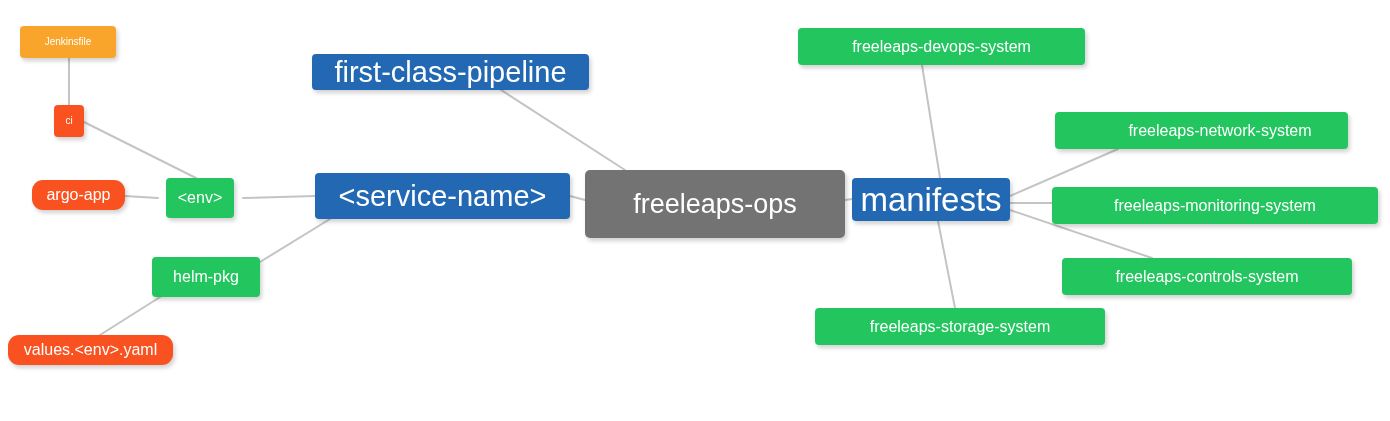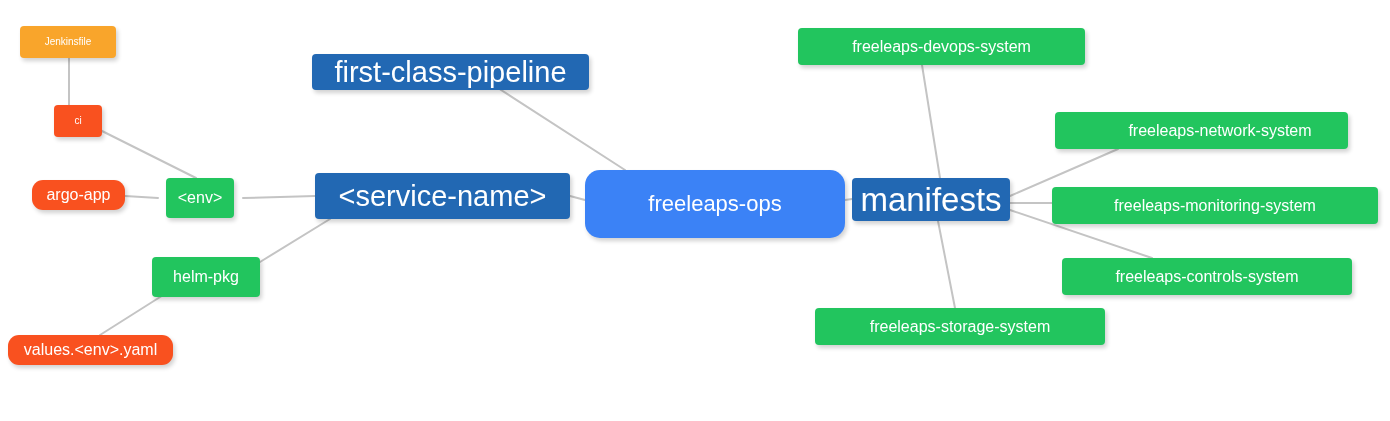--- a/index.html
+++ b/index.html
@@ -33,23 +33,23 @@
     box-sizing: border-box;
     color: #ffffff;
     white-space: nowrap;
     border-radius: 4px;
     box-shadow: 2px 3px 4px rgba(0,0,0,0.18);
     line-height: 1;
     padding: 0 10px;
     z-index: 2;
   }
   .node-root {
-    background: #3b82f6;
-    border-radius: 15px;
-    font-size: 22px;
+    background: #737373;
+    border-radius: 5px;
+    font-size: 27px;
   }
   .node-blue   { background: #2268b3; }
   .node-green  { background: #22c55e; }
   .node-orange { background: #f9a52b; }
   .node-red    { background: #f9511f; }
 
   .size-xl  { font-size: 29px; }
   .size-lg  { font-size: 33px; }
   .size-md  { font-size: 16px; }
   .size-sm  { font-size: 16px; border-radius: 11px; }
@@ -76,21 +76,21 @@
       <line x1="938" y1="221" x2="955" y2="308" stroke="#c4c4c4" stroke-width="2" stroke-linecap="round"></line>
     </svg>
   <div id="node-layer">
       <div class="node node-root" style="left: 585px; top: 170px; width: 260px; height: 68px;">freeleaps-ops</div>
       <div class="node node-blue size-xl" style="left: 312px; top: 38px; width: 277px; height: 36px; margin-top: 16px;">first-class-pipeline</div>
       <div class="node node-blue size-xl" style="left: 315px; top: 173px; width: 255px; height: 46px;">&lt;service-name&gt;</div>
       <div class="node node-blue size-lg" style="left: 852px; top: 178px; width: 158px; height: 43px;">manifests</div>
       <div class="node node-green size-md" style="left: 166px; top: 178px; width: 68px; height: 40px;">&lt;env&gt;</div>
       <div class="node node-green size-md" style="left: 152px; top: 257px; width: 108px; height: 40px;">helm-pkg</div>
       <div class="node node-orange size-xs" style="left: 20px; top: 26px; width: 96px; height: 32px;">Jenkinsfile</div>
-      <div class="node node-red size-xs" style="left: 54px; top: 105px; width: 48px; height: 32px;">ci</div>
+      <div class="node node-red size-xs" style="left: 54px; top: 105px; width: 30px; height: 32px;">ci</div>
       <div class="node node-red size-sm" style="left: 32px; top: 180px; width: 93px; height: 30px;">argo-app</div>
       <div class="node node-red size-sm" style="left: 8px; top: 335px; width: 165px; height: 30px;">values.&lt;env&gt;.yaml</div>
       <div class="node node-green size-md" style="left: 798px; top: 28px; width: 287px; height: 37px;">freeleaps-devops-system</div>
       <div class="node node-green size-md" style="left: 1055px; top: 112px; width: 293px; height: 37px; padding-left: 47px;">freeleaps-network-system</div>
       <div class="node node-green size-md" style="left: 1052px; top: 187px; width: 326px; height: 37px;">freeleaps-monitoring-system</div>
       <div class="node node-green size-md" style="left: 1062px; top: 258px; width: 290px; height: 37px;">freeleaps-controls-system</div>
       <div class="node node-green size-md" style="left: 815px; top: 308px; width: 290px; height: 37px;">freeleaps-storage-system</div>
     </div>
 </div>
 

